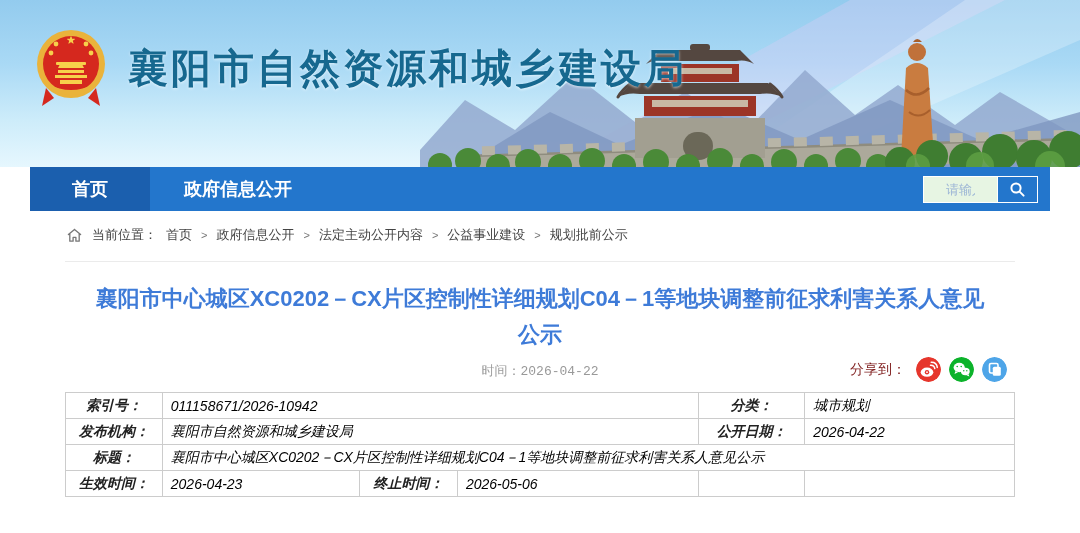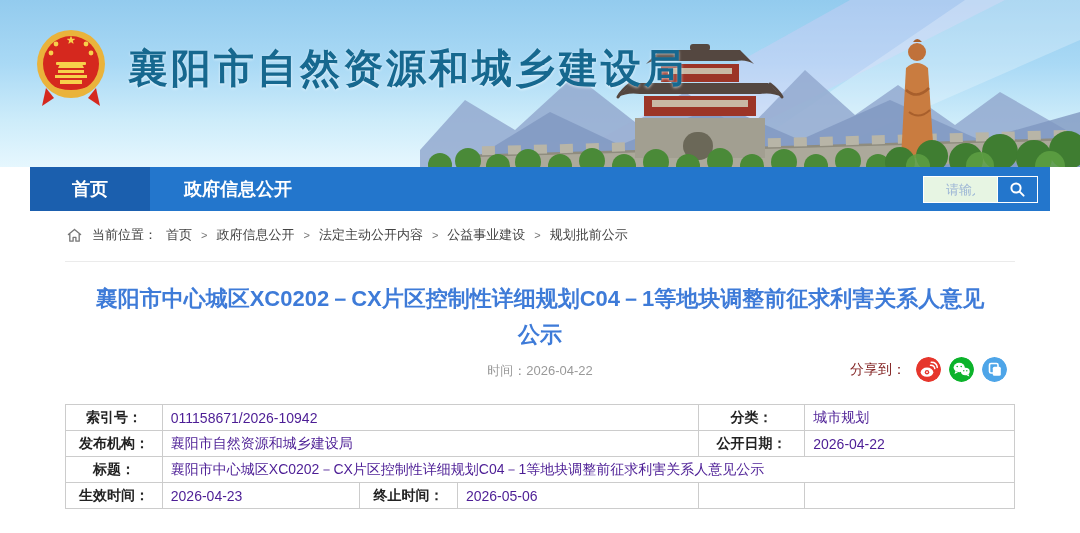--- a/index.html
+++ b/index.html
@@ -33,33 +33,33 @@
   .content { margin:0 65px; }
   .breadcrumb { display:flex; align-items:center; gap:9px; padding:15px 0 17px 2px;
     font-size:13px; color:#444; border-bottom:1px solid #ebebeb; }
   .crumb-link { color:#444; text-decoration:none; cursor:pointer; }
   .crumb-sep { color:#777; font-size:11px; }
   .home-icon { width:15px; height:15px; margin-right:1px; }
 
   .article-title { max-width:905px; margin:19px auto 2px; text-align:center;
     color:#3e7bd8; font-size:22px; font-weight:bold; line-height:1.62; }
 
-  .meta-row { position:relative; height:34px; margin-top:2px; }
+  .meta-row { position:relative; height:34px; margin-top:2px;font-family:Liberation Mono, monospace; }
   .time-stamp { position:absolute; left:0; right:0; top:8px; text-align:center;
     color:#999; font-size:13px; }
   .share-group { position:absolute; right:8px; top:3px; display:flex; align-items:center; gap:8px; }
   .share-label { color:#7f1d1d; font-size:14px; margin-right:2px; }
   .share-icon { width:25px; height:25px; border-radius:50%; cursor:pointer; display:block; }
 
   
-  .info-table { width:100%; border-collapse:collapse; table-layout:fixed; margin-top:16px; }
+  .info-table { width:100%; border-collapse:collapse; table-layout:fixed; margin-top:4px;font-style:italic; }
   .info-table td { border:1px solid #ccc; height:26px; font-size:14px; padding:2px 8px;
     overflow:hidden; white-space:nowrap; }
   .info-table td.lbl { font-weight:bold; color:#222; text-align:center; padding:2px 3px; }
-  .info-table td.val { color:#4c1d95; }
+  .info-table td.val { color:#000000; }
 </style>
 </head>
 <body>
 
 <div class="site-header">
   <svg class="header-scene" viewBox="0 0 660 167" preserveAspectRatio="none">
 
     <polygon points="430,0 585,0 255,167 130,167" fill="rgba(215,205,245,0.38)"></polygon>
     <polygon points="545,0 660,0 660,40 370,167 300,167" fill="rgba(255,255,255,0.25)"></polygon>
 

